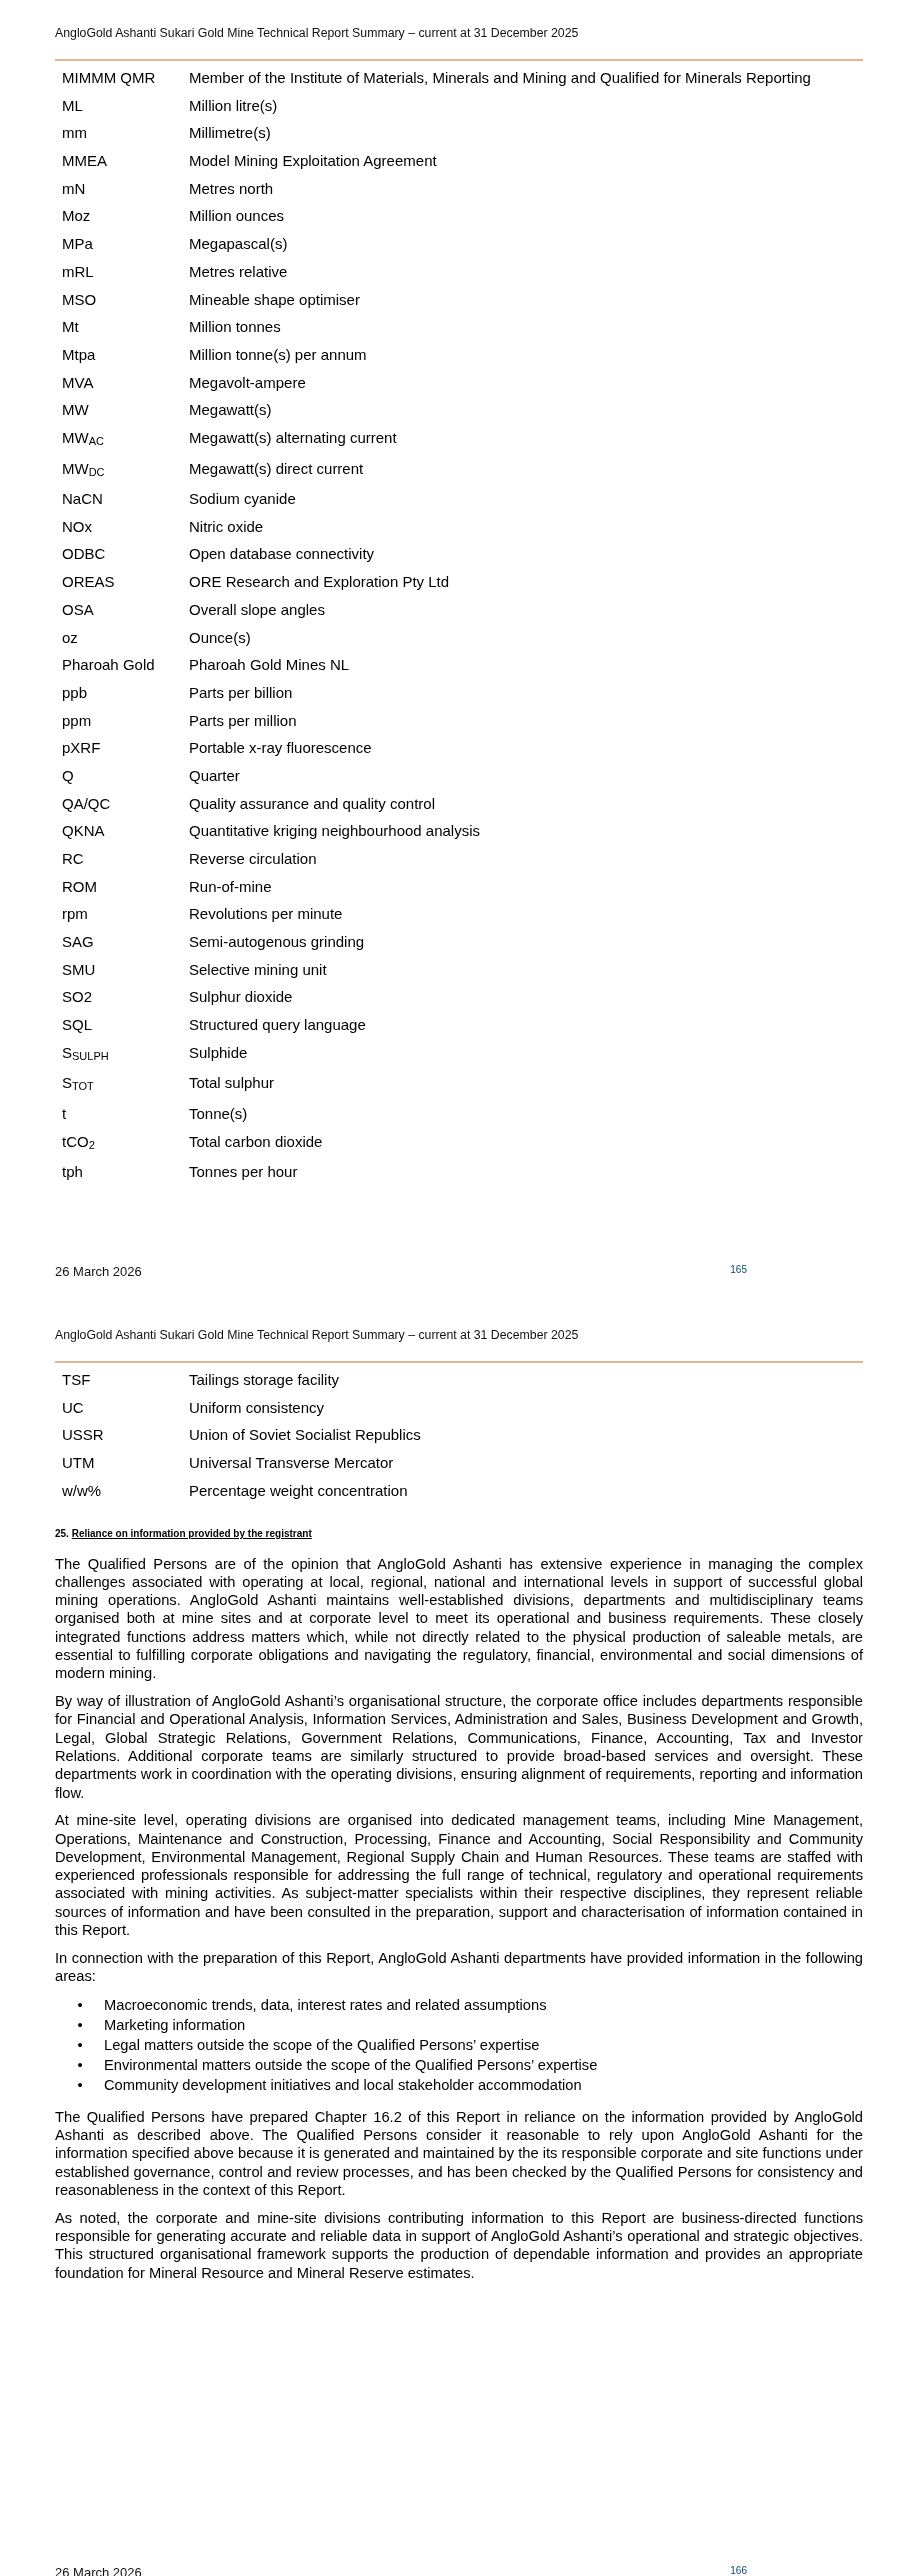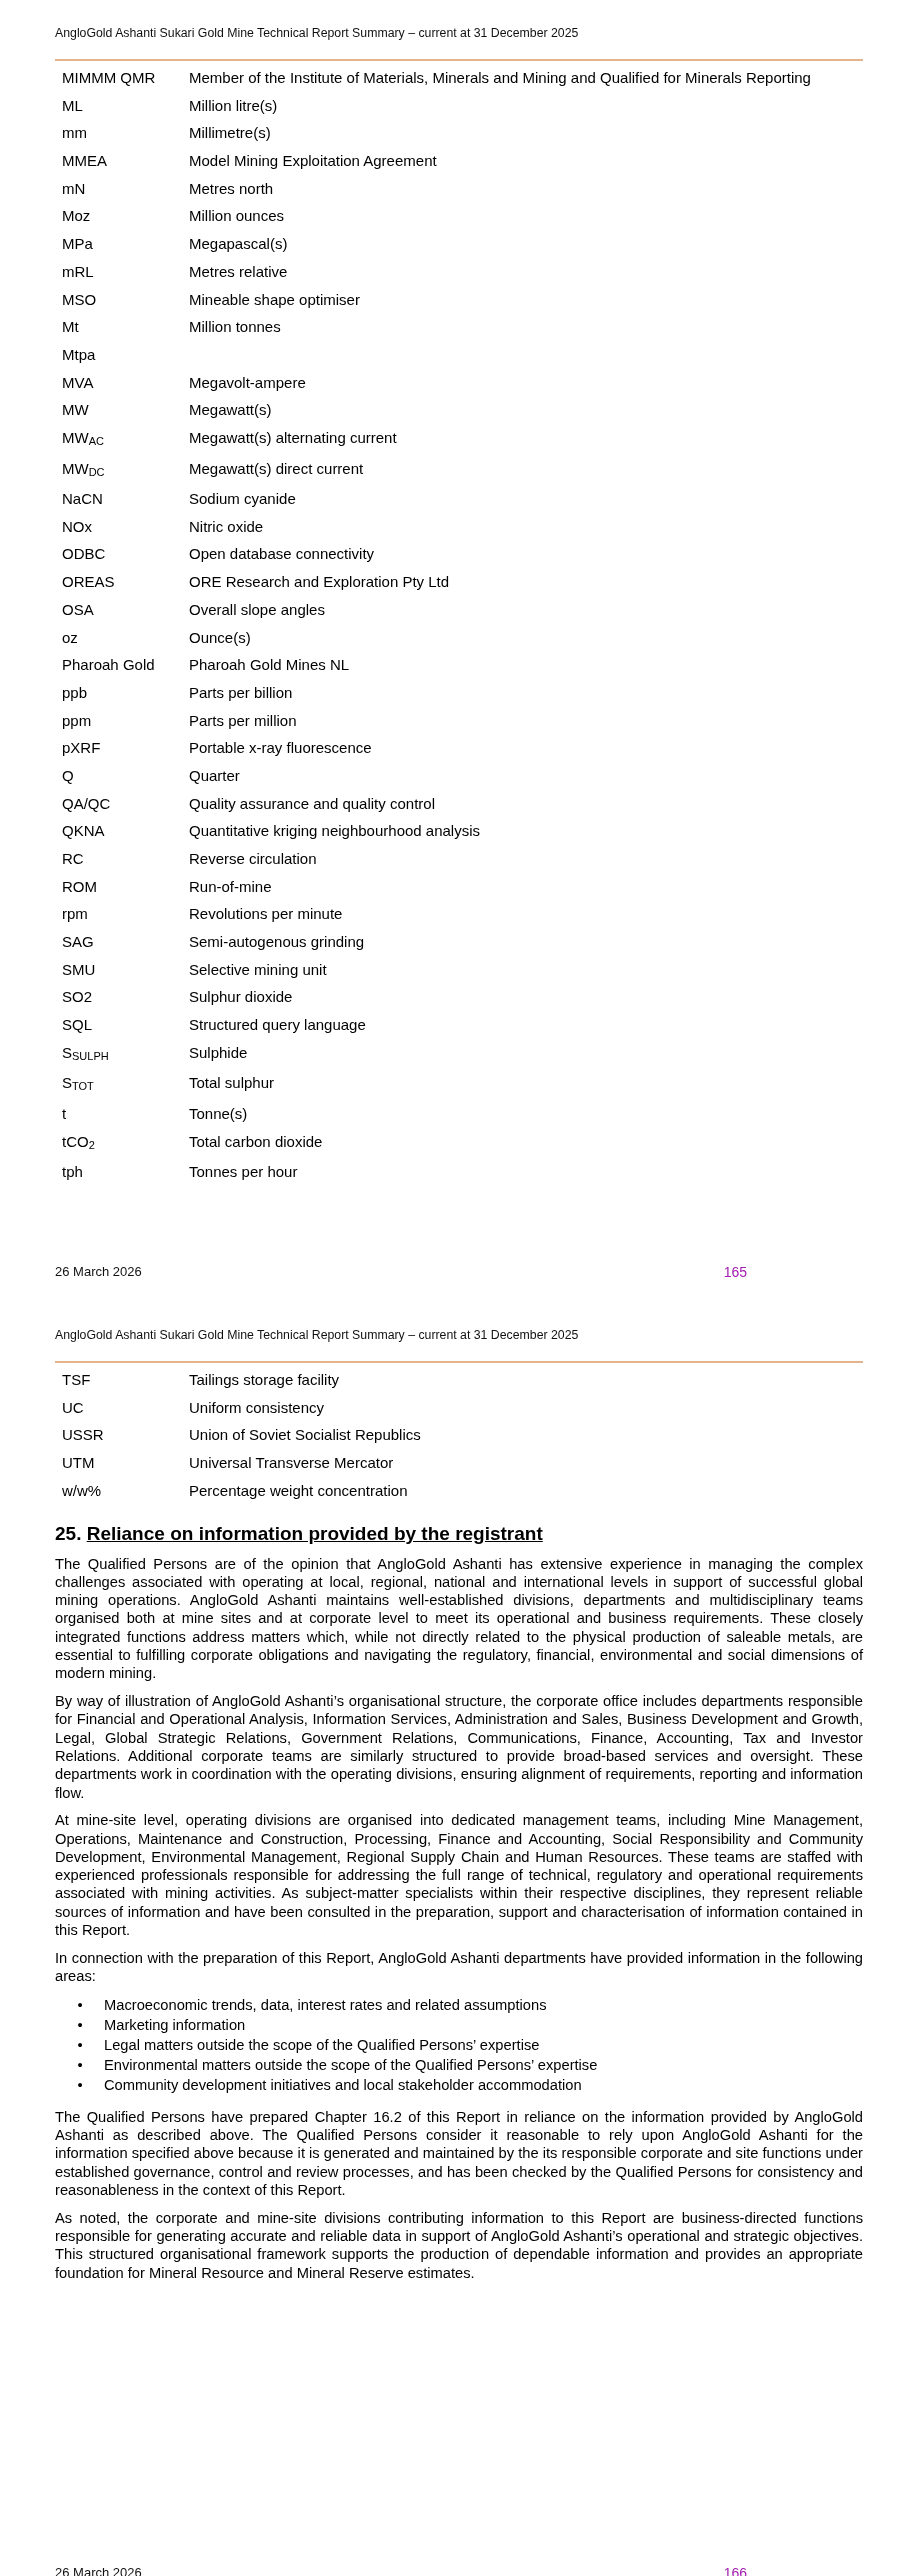--- a/index.html
+++ b/index.html
@@ -8,23 +8,23 @@
   .page1 { top: 0; height: 1302px; }
   .page2 { top: 1302px; height: 1274px; }
   .running-header { position: absolute; left: 55px; font-size: 12.3px; color: #111; }
   .rule { position: absolute; left: 55px; width: 808px; height: 1.9px; background: #e3b48e; }
   .abbr-table { position: absolute; left: 62px; width: 793px; }
   .abbr-row { display: flex; font-size: 15px; line-height: 18px; margin-bottom: 9.7px; }
   .abbr-term { width: 127px; flex-shrink: 0; }
   .abbr-def { flex: 1; }
   .abbr-term sub { font-size: 11px; vertical-align: -1.9px; }
   .footer-date { position: absolute; left: 55px; font-size: 13px; color: #111; }
-  .footer-page { position: absolute; right: 47px; font-size: 14px; color: #a21caf; }
+  .footer-page { position: absolute; right: 47px; font-size: 10px; color: #0c4a6e; }
   .section { position: absolute; left: 55px; width: 808px; font-size: 14.7px; line-height: 18.3px; }
-  .section-heading { font-weight: bold; margin: 0 0 11.3px 0; font-size: 19px; }
+  .section-heading { font-weight: bold; margin: 0 0 11.3px 0; font-size: 10px; }
   .section-heading .title { text-decoration: underline; }
   .section p { margin: 0 0 9.4px 0; text-align: justify; }
   .section ul { margin: 0 0 13.2px 0; padding-left: 49px; list-style: none; }
   .section li { position: relative; line-height: 20px; }
   .section li::before { content: "\2022"; position: absolute; left: -26.4px; }
 </style>
 </head>
 <body>
 
 <div class="page page1">
@@ -66,20 +66,21 @@
       <div class="abbr-row">
         <div class="abbr-term"><span>MSO</span></div>
         <div class="abbr-def">Mineable shape optimiser</div>
       </div>
       <div class="abbr-row">
         <div class="abbr-term"><span>Mt</span></div>
         <div class="abbr-def">Million tonnes</div>
       </div>
       <div class="abbr-row">
         <div class="abbr-term"><span>Mtpa</span></div>
+        <div class="abbr-def">Million tonne(s) per annum</div>
       </div>
       <div class="abbr-row">
         <div class="abbr-term"><span>MVA</span></div>
         <div class="abbr-def">Megavolt-ampere</div>
       </div>
       <div class="abbr-row">
         <div class="abbr-term"><span>MW</span></div>
         <div class="abbr-def">Megawatt(s)</div>
       </div>
       <div class="abbr-row">

